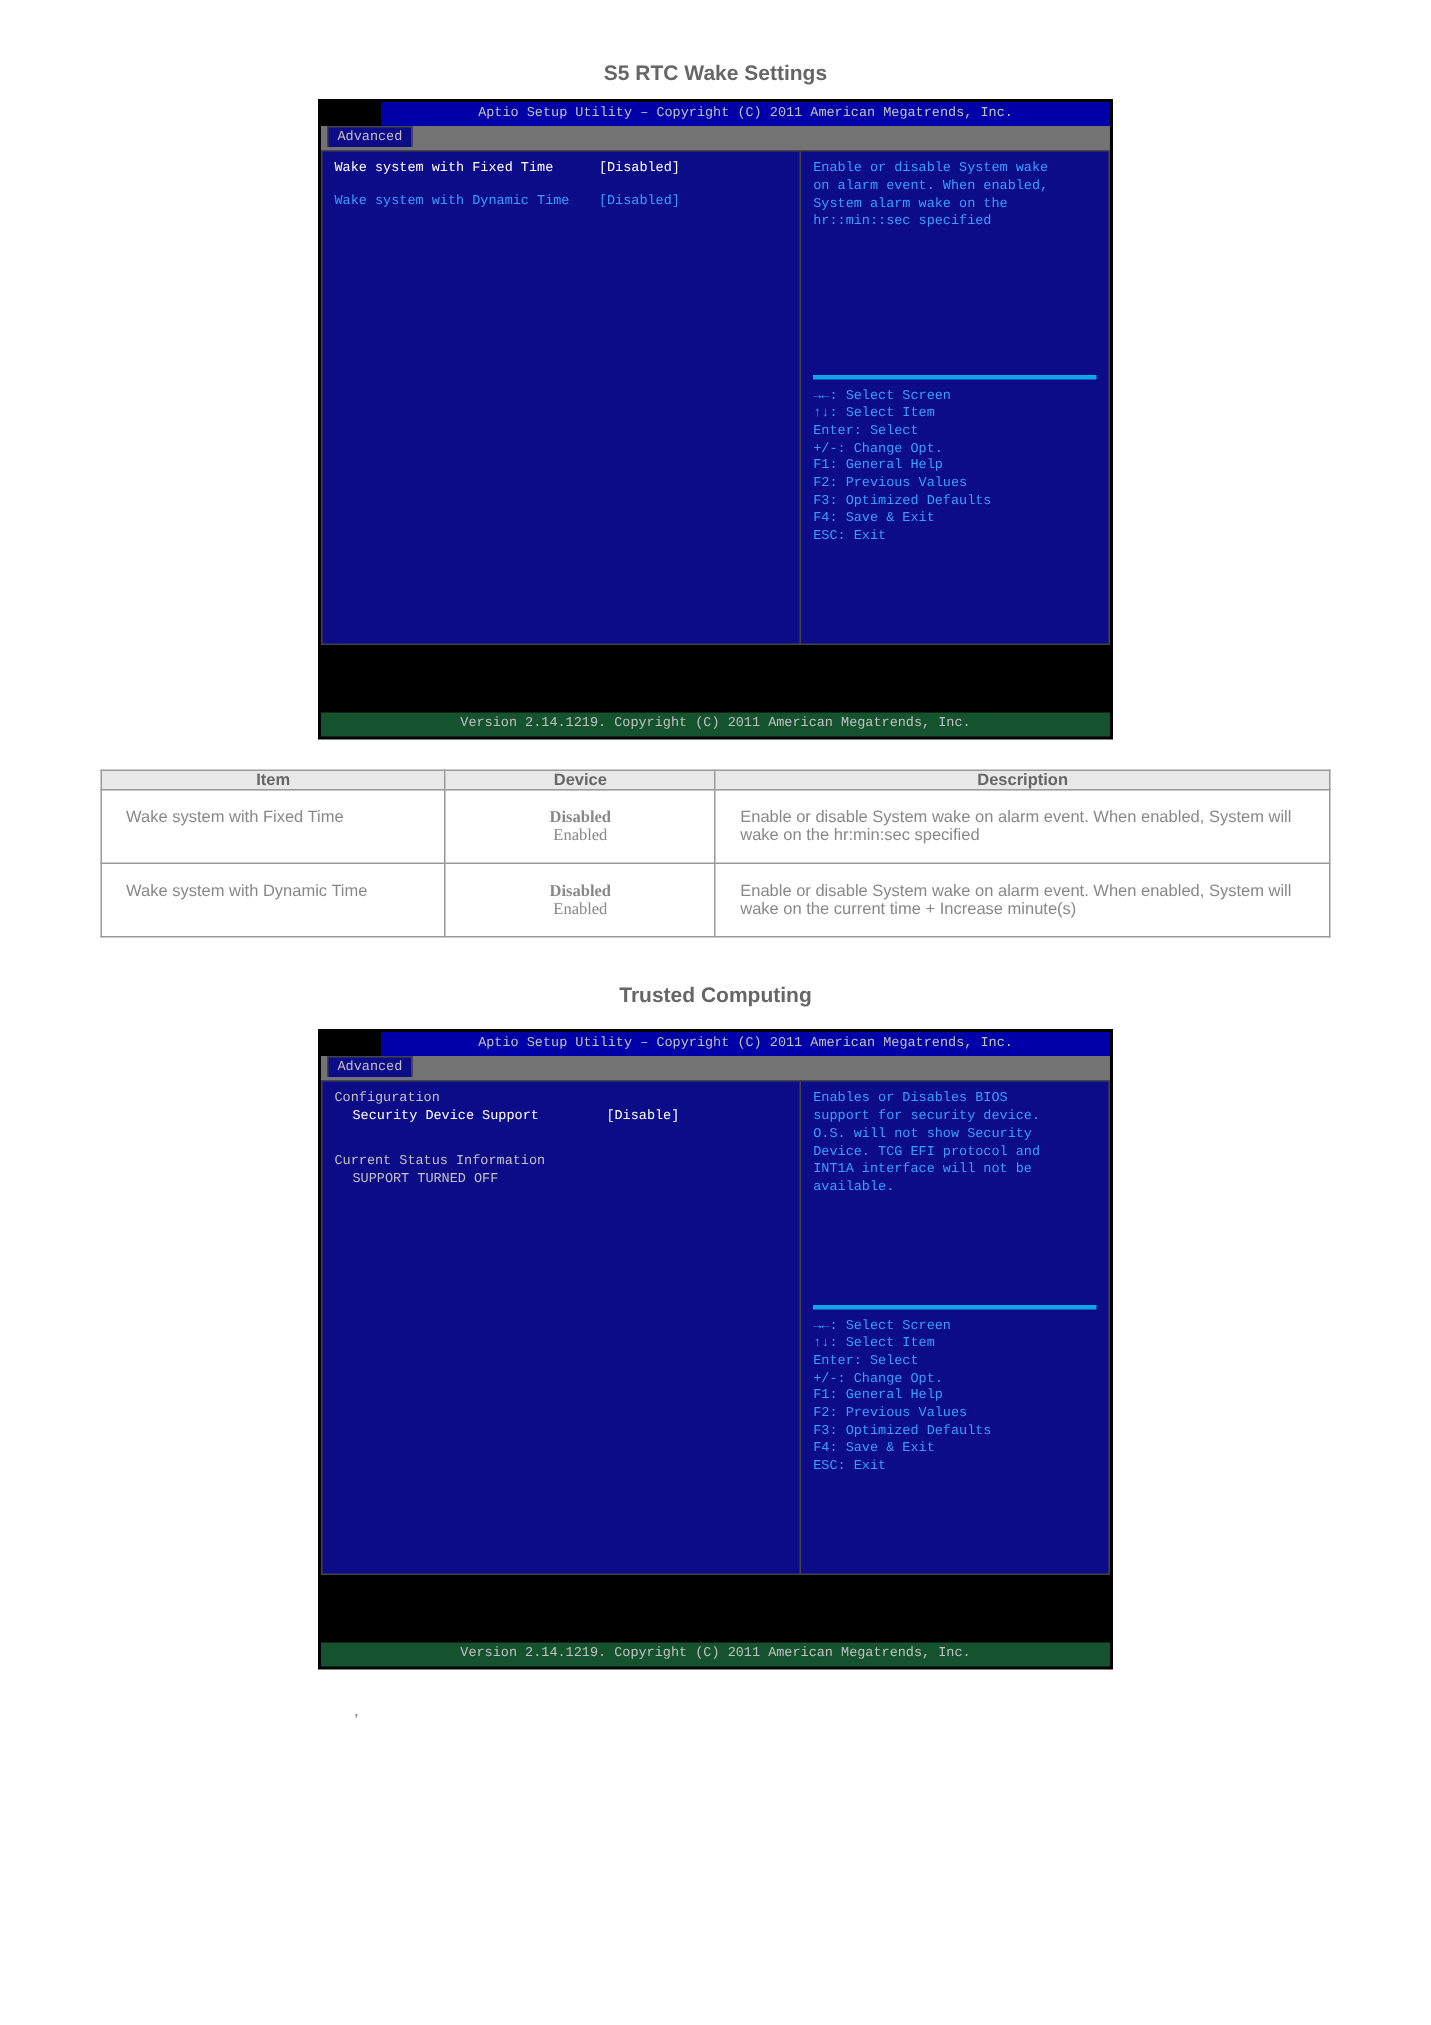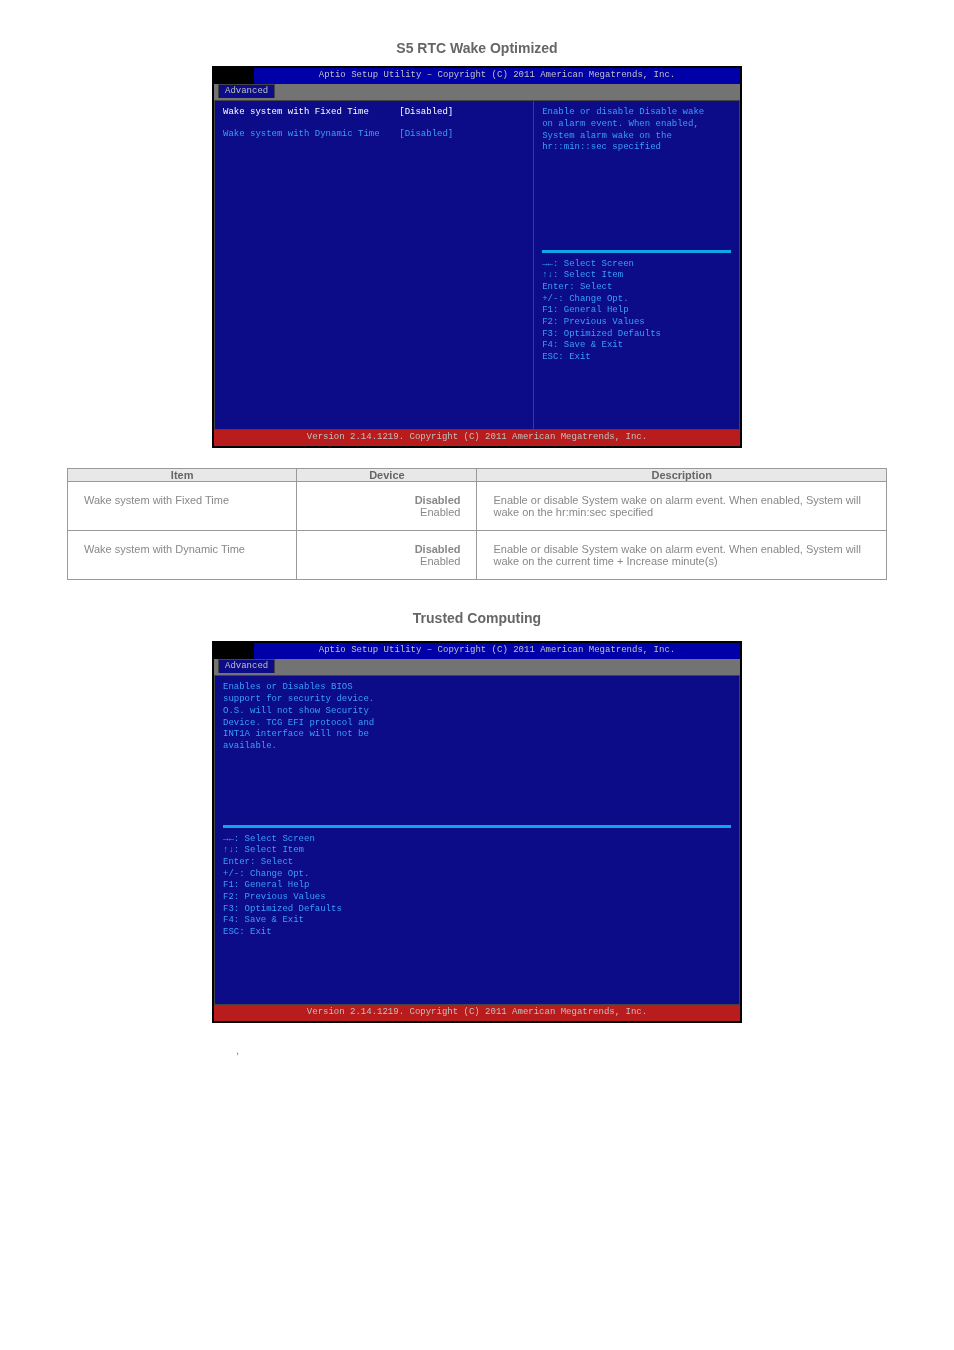--- a/index.html
+++ b/index.html
@@ -85,24 +85,25 @@
       padding-top: 6px;
       color: #3a9cff;
     }
     .bios-row { display: flex; margin-bottom: 2px; }
     .bios-label { flex: 1.4; }
     .bios-value { flex: 1; }
     .bios-row.selected .bios-label { color: #fff; }
     .bios-row.selected .bios-value { color: #fff; }
     .bios-line { color: #c0c0c0; }
     .bios-footer {
-      background: #b91c1c;
+      background: #14532d;
       text-align: center;
       padding: 2px;
       color: #c0c0c0;
+      margin-top: 45px;
     }
     .doc-table {
       width: 820px;
       margin: 20px auto;
       border-collapse: collapse;
       border: 1px solid #999;
       font-size: 11px;
       color: #777;
     }
     .doc-table th {
@@ -111,31 +112,31 @@
       font-weight: bold;
       text-align: center;
       color: #666;
     }
     .doc-table td {
       border: 1px solid #999;
       padding: 12px 16px;
       vertical-align: top;
       color: #888;
     }
-    .doc-table td.center { text-align: right; }
+    .doc-table td.center { text-align: center; font-family: Liberation Serif, serif; }
     .doc-table .col1 { width: 28%; }
     .doc-table .col2 { width: 22%; }
     .doc-table .col3 { width: 50%; }
     .helpline { white-space: pre; }
     .indent { padding-left: 12px; display: inline-block; }
   </style>
 </head>
 <body>
 
-<div class="page-title">S5 RTC Wake Optimized</div>
+<div class="page-title">S5 RTC Wake Settings</div>
 
 <div class="bios-wrap">
   <div class="bios">
     <div class="bios-header">Aptio Setup Utility – Copyright (C) 2011 American Megatrends, Inc.</div>
     <div class="bios-tabrow">
       <div class="bios-tab">Advanced</div>
     </div>
     <div class="bios-body">
       <div class="bios-left">
         <div class="bios-row selected">
@@ -143,21 +144,21 @@
           <span class="bios-value">[Disabled]</span>
         </div>
         <div style="height:8px"></div>
         <div class="bios-row">
           <span class="bios-label" style="color:#3a9cff">Wake system with Dynamic Time</span>
           <span class="bios-value" style="color:#3a9cff">[Disabled]</span>
         </div>
       </div>
       <div class="bios-right">
         <div class="bios-help-top">
-          <div class="helpline">Enable or disable Disable wake</div>
+          <div class="helpline">Enable or disable System wake</div>
           <div class="helpline">on alarm event. When enabled,</div>
           <div class="helpline">System alarm wake on the</div>
           <div class="helpline">hr::min::sec specified</div>
         </div>
         <div class="bios-help-bot">
           <div class="helpline">→←: Select Screen</div>
           <div class="helpline">↑↓: Select Item</div>
           <div class="helpline">Enter: Select</div>
           <div class="helpline">+/-: Change Opt.</div>
           <div class="helpline">F1: General Help</div>
@@ -200,20 +201,30 @@
 
 <div class="section-header">Trusted Computing</div>
 
 <div class="bios-wrap">
   <div class="bios">
     <div class="bios-header">Aptio Setup Utility – Copyright (C) 2011 American Megatrends, Inc.</div>
     <div class="bios-tabrow">
       <div class="bios-tab">Advanced</div>
     </div>
     <div class="bios-body">
+      <div class="bios-left">
+        <div class="bios-line">Configuration</div>
+        <div class="bios-row selected">
+          <span class="bios-label indent">Security Device Support</span>
+          <span class="bios-value">[Disable]</span>
+        </div>
+        <div style="height:16px"></div>
+        <div class="bios-line">Current Status Information</div>
+        <div class="bios-line"><span class="indent">SUPPORT TURNED OFF</span></div>
+      </div>
       <div class="bios-right">
         <div class="bios-help-top">
           <div class="helpline">Enables or Disables BIOS</div>
           <div class="helpline">support for security device.</div>
           <div class="helpline">O.S. will not show Security</div>
           <div class="helpline">Device. TCG EFI protocol and</div>
           <div class="helpline">INT1A interface will not be</div>
           <div class="helpline">available.</div>
         </div>
         <div class="bios-help-bot">

